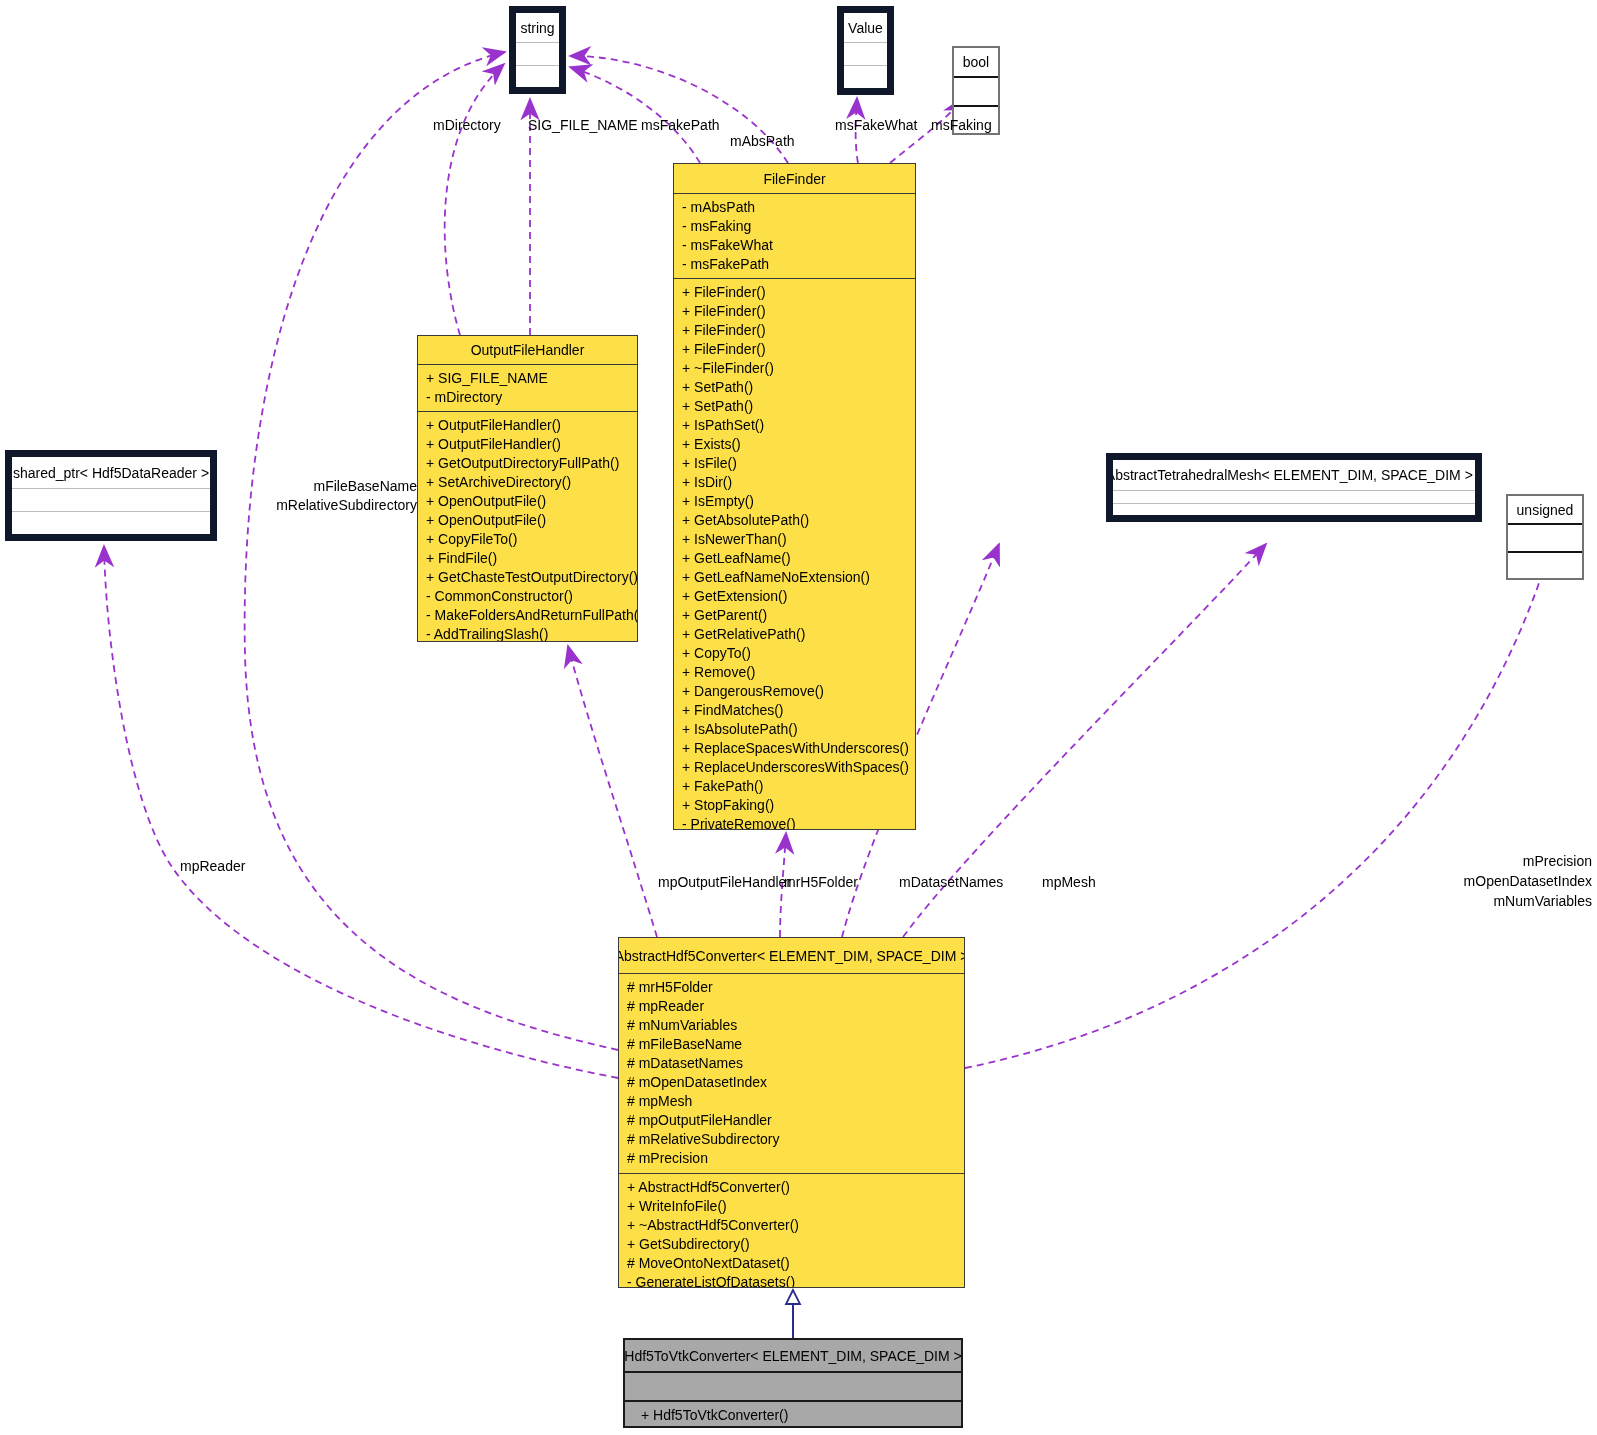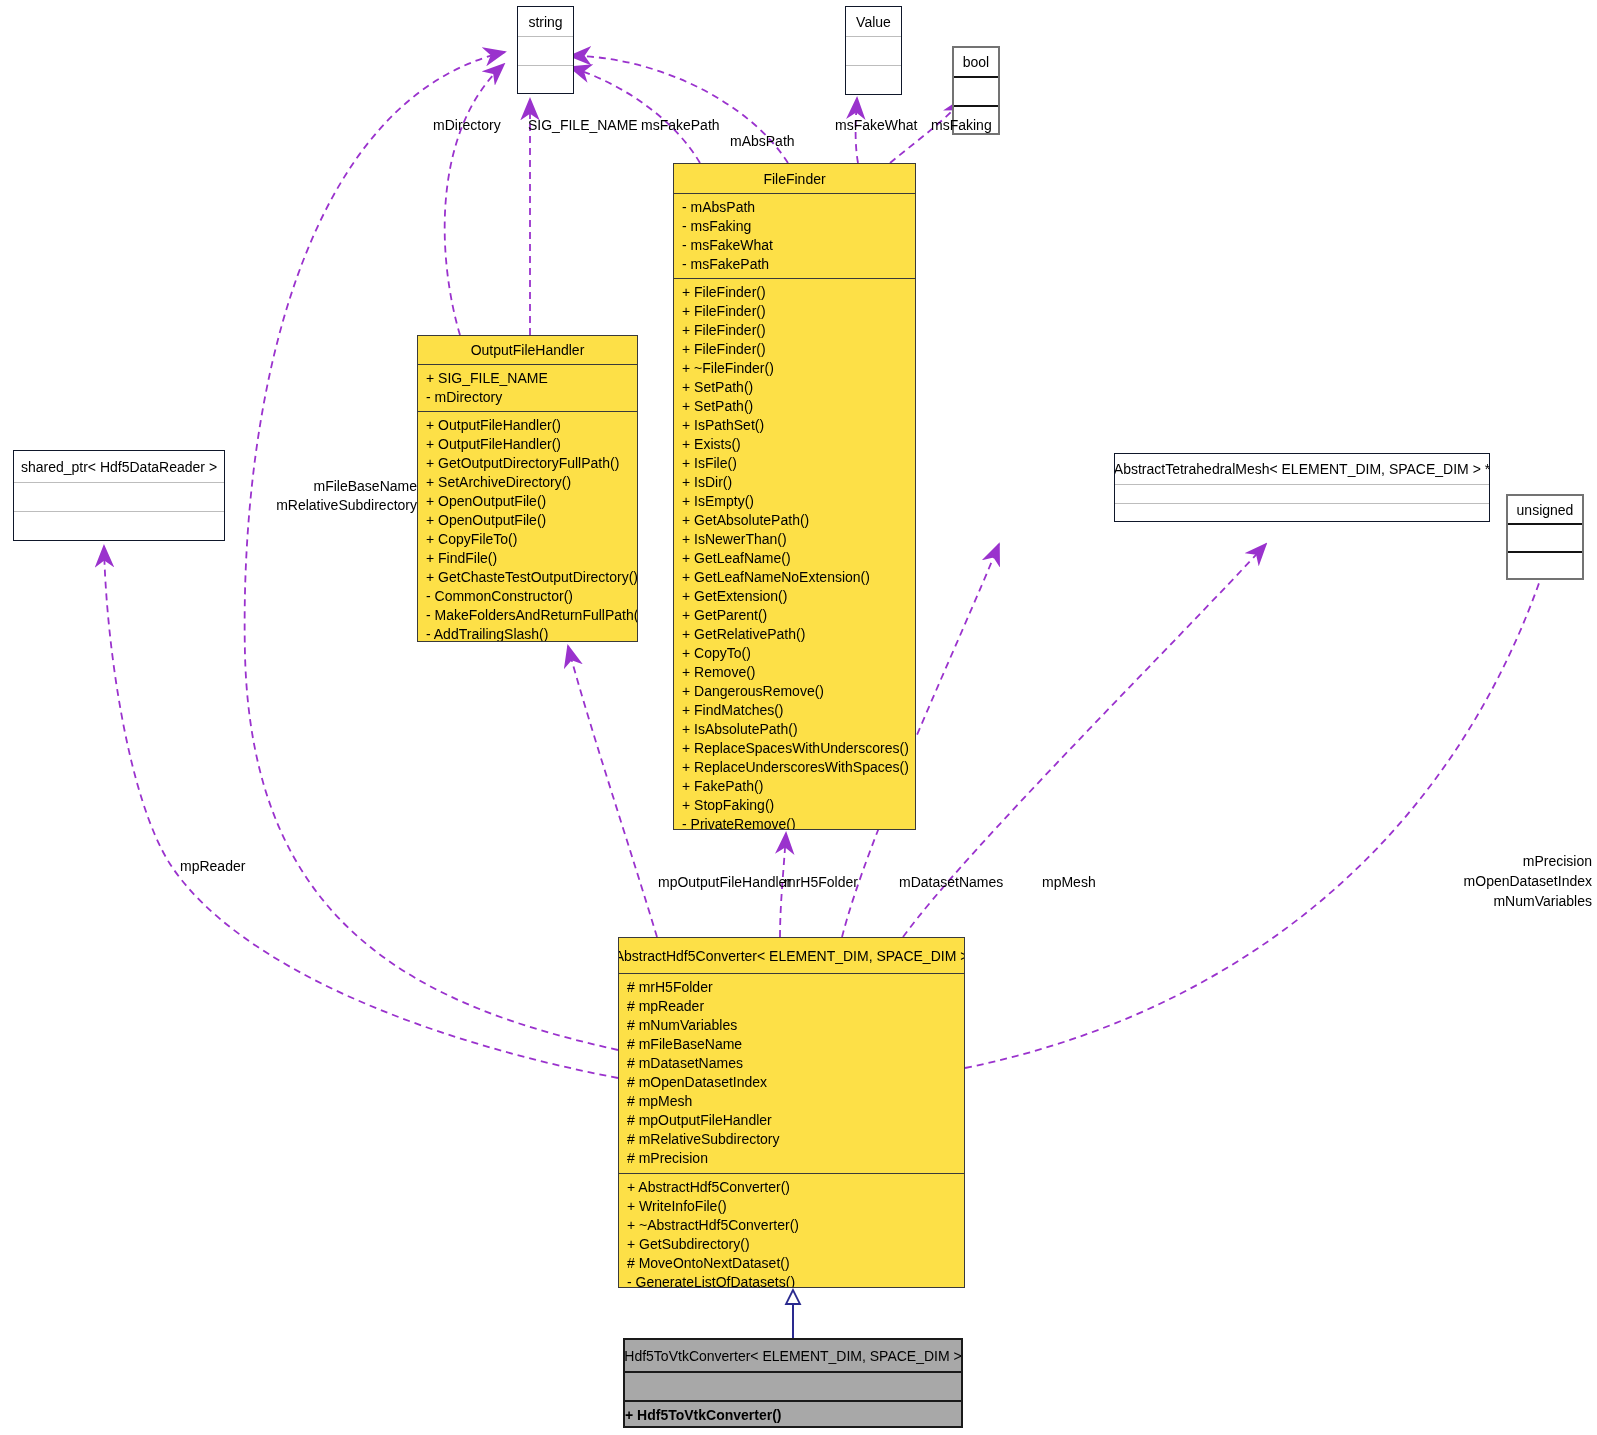--- a/index.html
+++ b/index.html
@@ -29,41 +29,41 @@
   }
   .class-attrs{flex:none;border-bottom:1.5px solid #3a3a3a;padding:4px 8px 0 8px;overflow:hidden;box-sizing:border-box;}
   .class-methods{flex:1;padding:4px 8px 0 8px;overflow:hidden;box-sizing:border-box;}
   .member{white-space:nowrap;line-height:19px;}
 
   
   .tbox{
     position:absolute;background:#fff;box-sizing:border-box;
     display:flex;flex-direction:column;
   }
-  .tbox.light{border:1px solid #0f172a;margin-left:8px;}
+  .tbox.light{border:7px solid #0f172a;}
   .tbox.dark{border:2px solid #737373;margin-top:40px;}
   .tbox-title{
     flex:none;display:flex;align-items:center;justify-content:center;
     white-space:nowrap;overflow:hidden;
   }
   .tbox.light .tbox-title{border-bottom:1px solid #bdbdbd;}
   .tbox.dark  .tbox-title{border-bottom:2px solid #141414;}
   .tbox-cell{flex:1;}
   .tbox.light .tbox-cell.first{border-bottom:1px solid #bdbdbd;}
   .tbox.dark  .tbox-cell.first{border-bottom:2px solid #141414;}
 
   
   .gray-box{
     position:absolute;background:#a8a8a8;
     border:2px solid #1a1a1a;box-sizing:border-box;
     display:flex;flex-direction:column;
   }
   .gray-box .g-title{flex:none;height:31px;border-bottom:2px solid #1a1a1a;display:flex;align-items:center;justify-content:center;white-space:nowrap;}
   .gray-box .g-empty{flex:none;height:27px;border-bottom:2px solid #1a1a1a;}
-  .gray-box .g-methods{flex:1;padding:4px 8px 0 0;font-weight:bold;}
+  .gray-box .g-methods{flex:1;padding:4px 8px 0 16px;}
 
   
   .edge-label{position:absolute;white-space:nowrap;line-height:17px;}
   .label-group{position:absolute;text-align:right;}
 </style>
 </head>
 <body>
 
 <div class="canvas">
 

